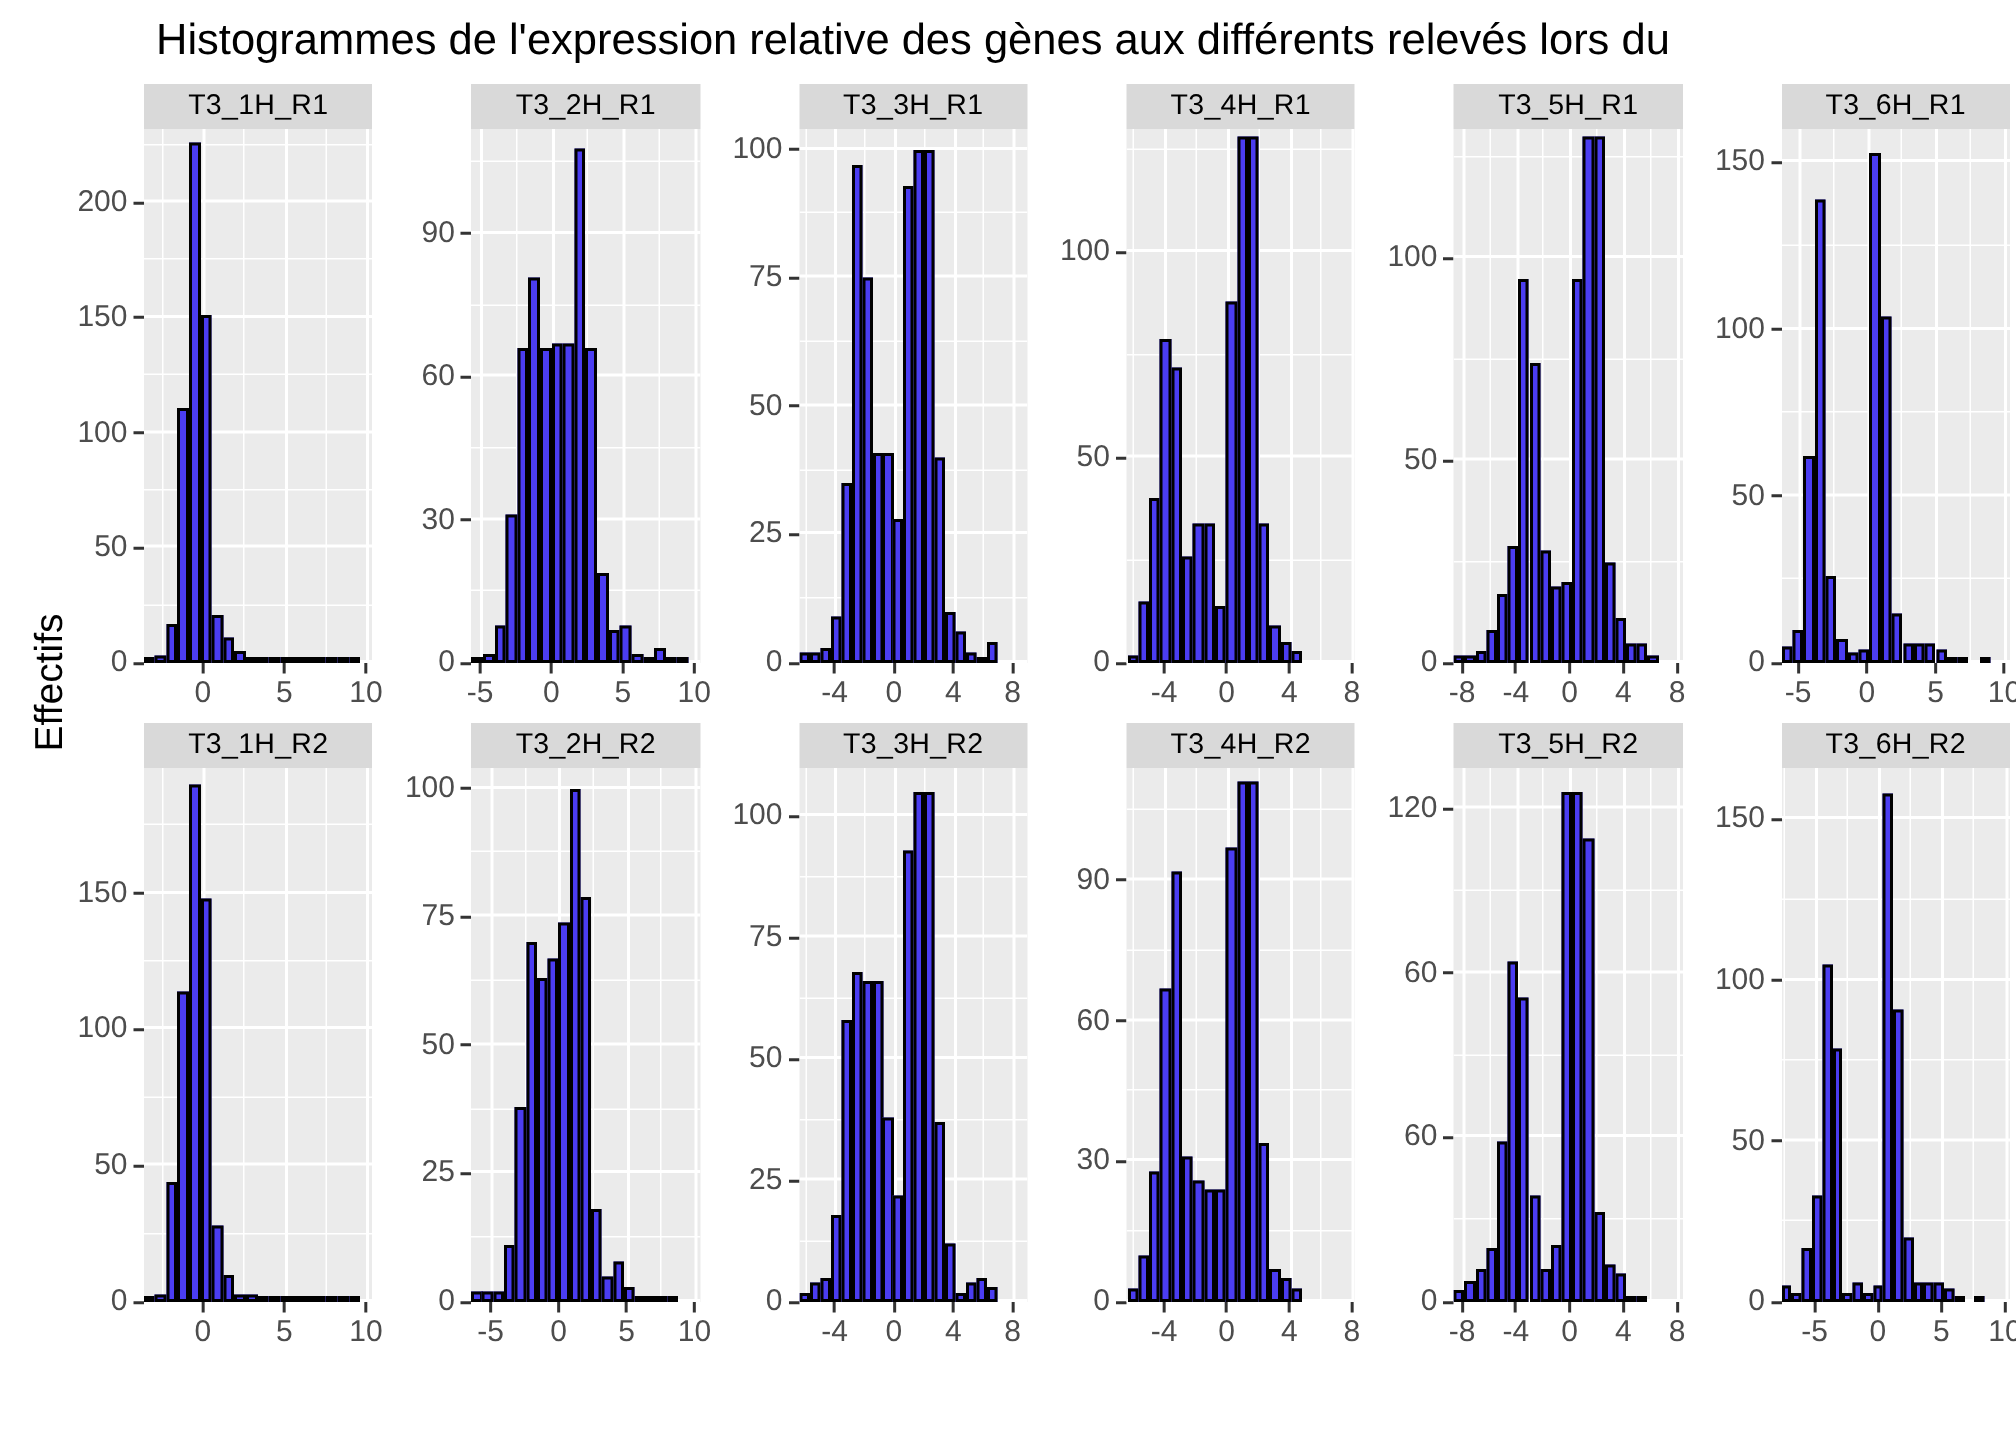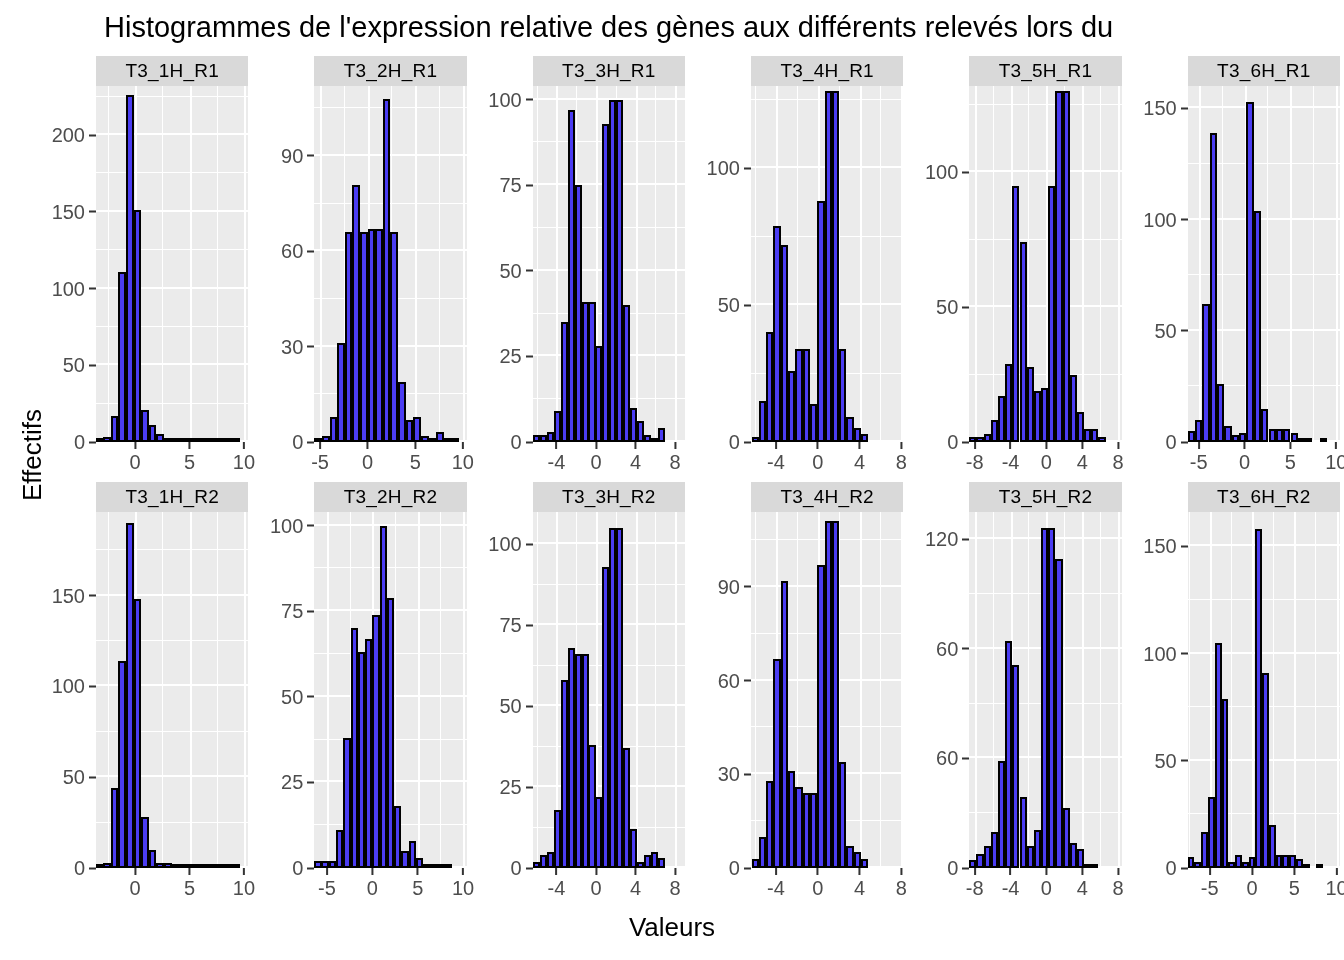--- a/index.html
+++ b/index.html
@@ -905,15 +905,14 @@
         </div>
         <div class="xaxis">
           <div class="xtick" style="left: 14.4444%;"><span class="mark"></span><span>-5</span></div>
           <div class="xtick" style="left: 42.2222%;"><span class="mark"></span><span>0</span></div>
           <div class="xtick" style="left: 70%;"><span class="mark"></span><span>5</span></div>
           <div class="xtick" style="left: 97.7778%;"><span class="mark"></span><span>10</span></div>
         </div>
       </div>
     </div>
 
-  <div id="xlab">Valeurs</div>
 
 </div>
 
 </body></html>

